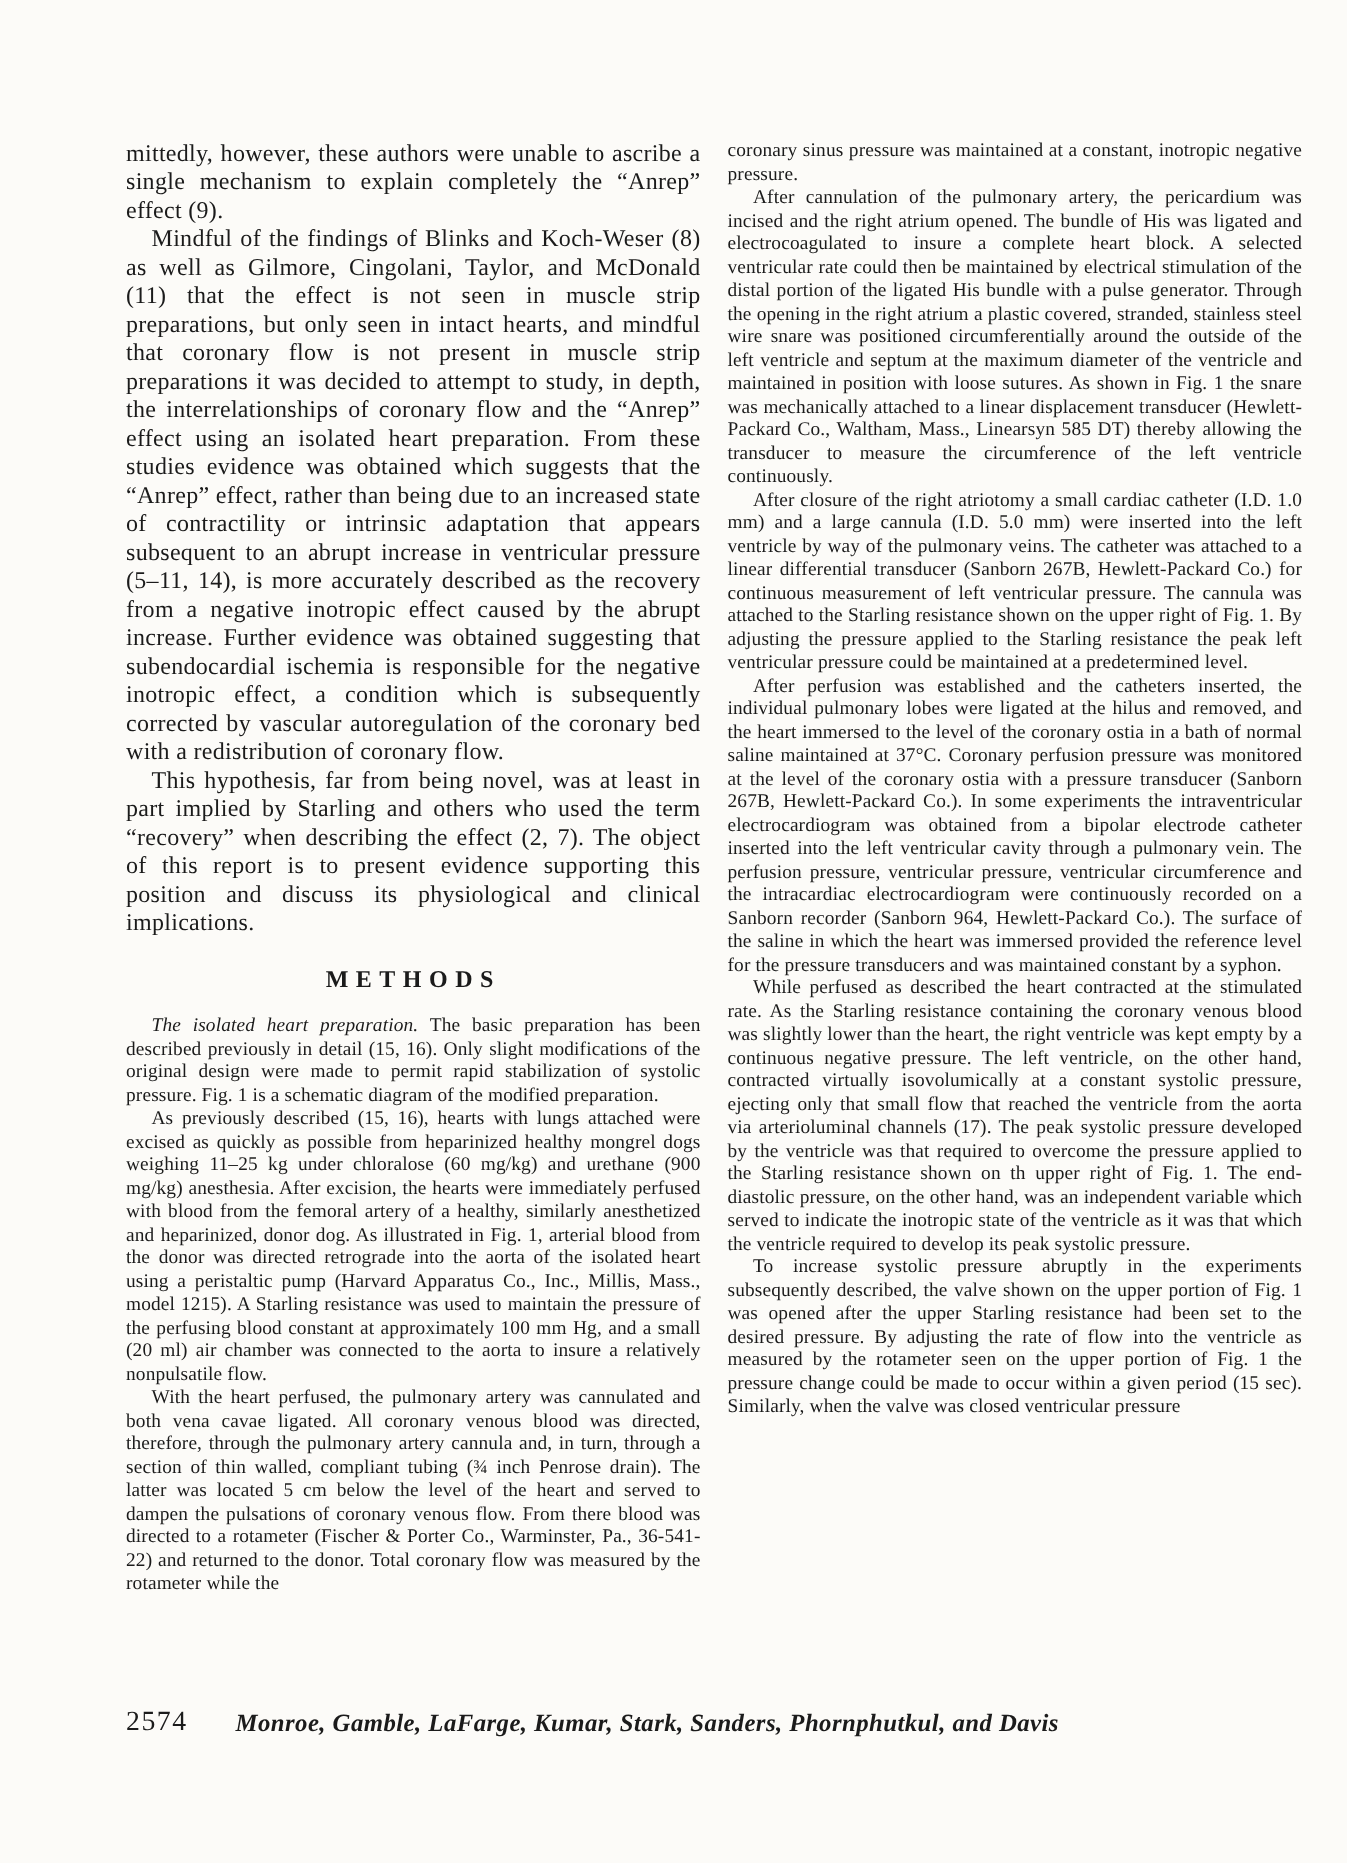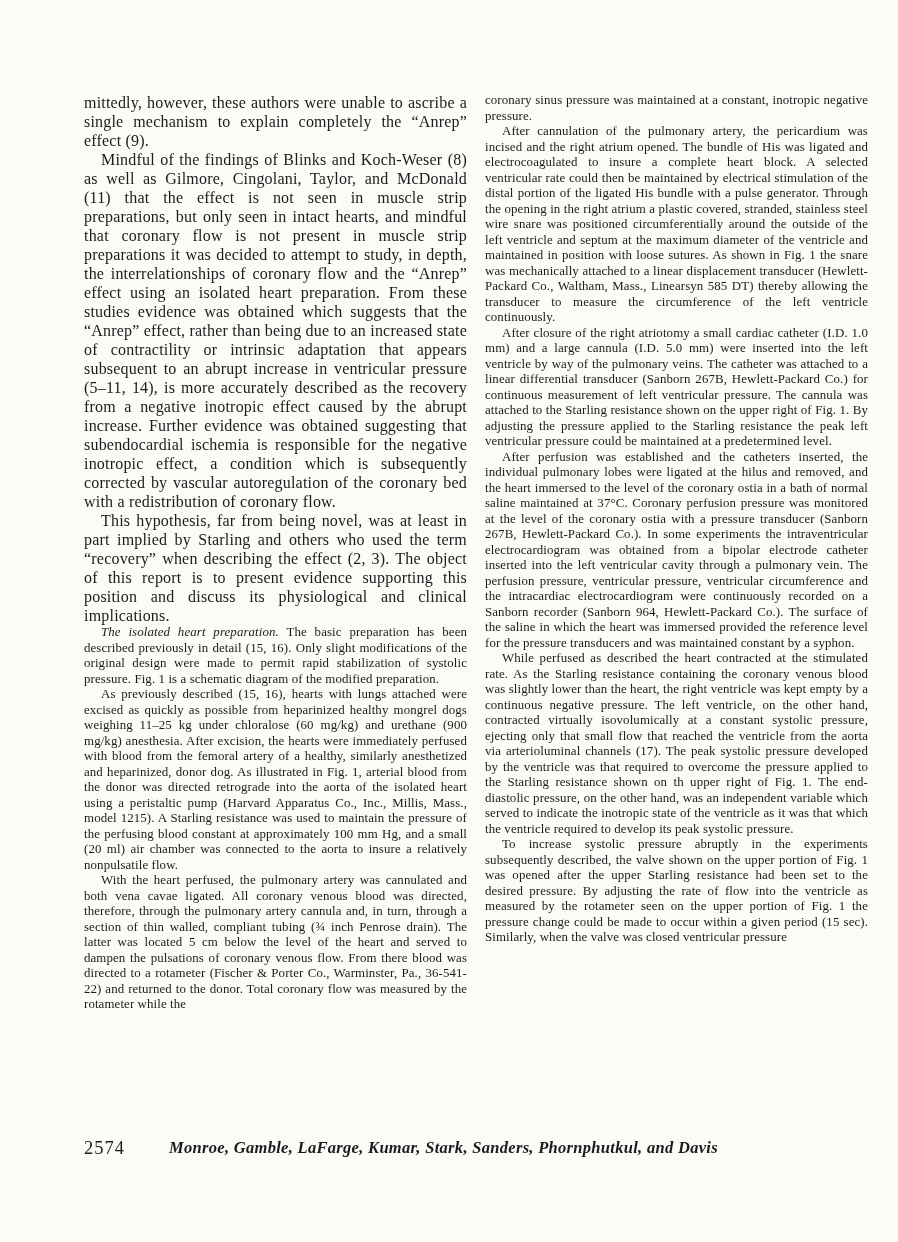--- a/index.html
+++ b/index.html
@@ -40,46 +40,47 @@
     letter-spacing: 5px;
     text-align: center;
     margin: 20px 0 13px 0;
   }
   .lead-italic { font-style: italic; font-family: Liberation Serif, serif; }
   .footer {
     position: absolute;
     top: 1138px; left: 84px;
     width: 760px;
     display: flex;
-    align-items: flex-start;
+    align-items: flex-end;
   }
   .page-num {
     font-size: 18.5px;
     letter-spacing: 1px;
   }
   .authors {
-    margin-left: 44px;
+    margin-left: 32px;
     font-size: 16.5px;
     font-style: italic;
     font-weight: 600;
     letter-spacing: 0.3px;
   }
 </style>
 </head>
 <body>
 
 <div class="page">
 
   <div class="columns">
 
     <div class="col">
       <p class="intro">mittedly, however, these authors were unable to ascribe a single mechanism to explain completely the “Anrep” effect (9).</p>
       <p class="intro indent">Mindful of the findings of Blinks and Koch-Weser (8) as well as Gilmore, Cingolani, Taylor, and McDonald (11) that the effect is not seen in muscle strip preparations, but only seen in intact hearts, and mindful that coronary flow is not present in muscle strip preparations it was decided to attempt to study, in depth, the interrelationships of coronary flow and the “Anrep” effect using an isolated heart preparation. From these studies evidence was obtained which suggests that the “Anrep” effect, rather than being due to an increased state of contractility or intrinsic adaptation that appears subsequent to an abrupt increase in ventricular pressure (5–11, 14), is more accurately described as the recovery from a negative inotropic effect caused by the abrupt increase. Further evidence was obtained suggesting that subendocardial ischemia is responsible for the negative inotropic effect, a condition which is subsequently corrected by vascular autoregulation of the coronary bed with a redistribution of coronary flow.</p>
-      <p class="intro indent">This hypothesis, far from being novel, was at least in part implied by Starling and others who used the term “recovery” when describing the effect (2, 3). The object of this report is to present evidence supporting this position and discuss its physiological and clinical implications.</p>
+      <p class="intro indent">This hypothesis, far from being novel, was at least in part implied by Starling and others who used the term “recovery” when describing the effect (2, 7). The object of this report is to present evidence supporting this position and discuss its physiological and clinical implications.</p>
 
+      <h2 class="methods-heading">METHODS</h2>
 
       <p class="body-text indent">
         <span class="lead-italic">The isolated heart preparation.</span>
         <span>The basic preparation has been described previously in detail (15, 16). Only slight modifications of the original design were made to permit rapid stabilization of systolic pressure. Fig. 1 is a schematic diagram of the modified preparation.</span>
       </p>
       <p class="body-text indent">As previously described (15, 16), hearts with lungs attached were excised as quickly as possible from heparinized healthy mongrel dogs weighing 11–25 kg under chloralose (60 mg/kg) and urethane (900 mg/kg) anesthesia. After excision, the hearts were immediately perfused with blood from the femoral artery of a healthy, similarly anesthetized and heparinized, donor dog. As illustrated in Fig. 1, arterial blood from the donor was directed retrograde into the aorta of the isolated heart using a peristaltic pump (Harvard Apparatus Co., Inc., Millis, Mass., model 1215). A Starling resistance was used to maintain the pressure of the perfusing blood constant at approximately 100 mm Hg, and a small (20 ml) air chamber was connected to the aorta to insure a relatively nonpulsatile flow.</p>
       <p class="body-text indent">With the heart perfused, the pulmonary artery was cannulated and both vena cavae ligated. All coronary venous blood was directed, therefore, through the pulmonary artery cannula and, in turn, through a section of thin walled, compliant tubing (¾ inch Penrose drain). The latter was located 5 cm below the level of the heart and served to dampen the pulsations of coronary venous flow. From there blood was directed to a rotameter (Fischer &amp; Porter Co., Warminster, Pa., 36-541-22) and returned to the donor. Total coronary flow was measured by the rotameter while the</p>
     </div>
 
     <div class="col">

